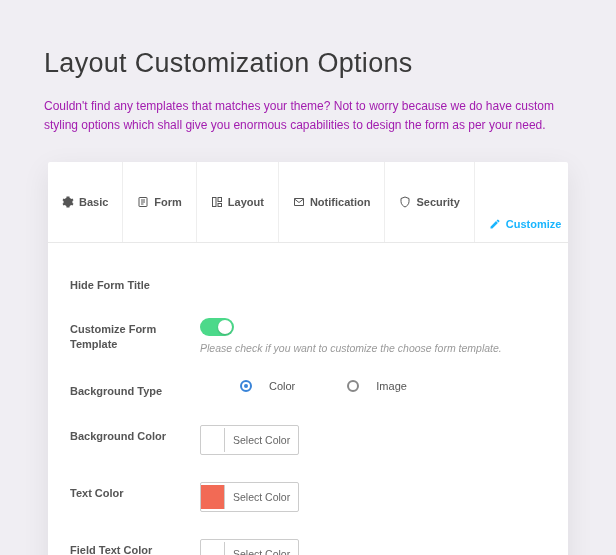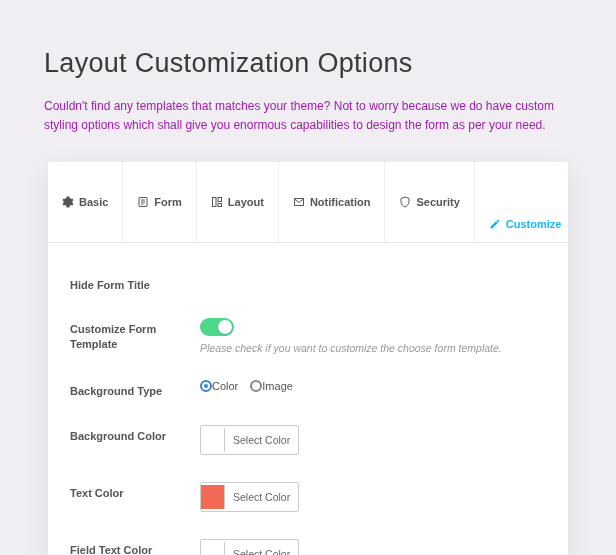--- a/index.html
+++ b/index.html
@@ -91,21 +91,21 @@
   }
   .toggle .knob {
     width: 14px; height: 14px; border-radius: 50%;
     background: #fff;
     position: absolute; top: 2px; left: 2px;
     box-shadow: 0 1px 2px rgba(0,0,0,0.2);
   }
   .toggle.on { background: #4cd98a; }
   .toggle.on .knob { left: 18px; }
   .radios { display:flex; gap:12px; font-size:11px; color:#555; align-items:center;}
-  .radio { display:flex; align-items:center; gap:0; cursor:pointer;}
+  .radio { display:flex; align-items:center; gap:17px; cursor:pointer;margin-left:40px;}
   .rdot {
     width:12px; height:12px; border-radius:50%;
     border: 2px solid #3a84d8; display:inline-block; position:relative;
   }
   .rdot.checked::after{
     content:""; position:absolute; inset:2px; border-radius:50%; background:#3a84d8;
   }
   .rdot.un { border-color:#888; }
   .color-btn {
     display:inline-flex; align-items:center;

